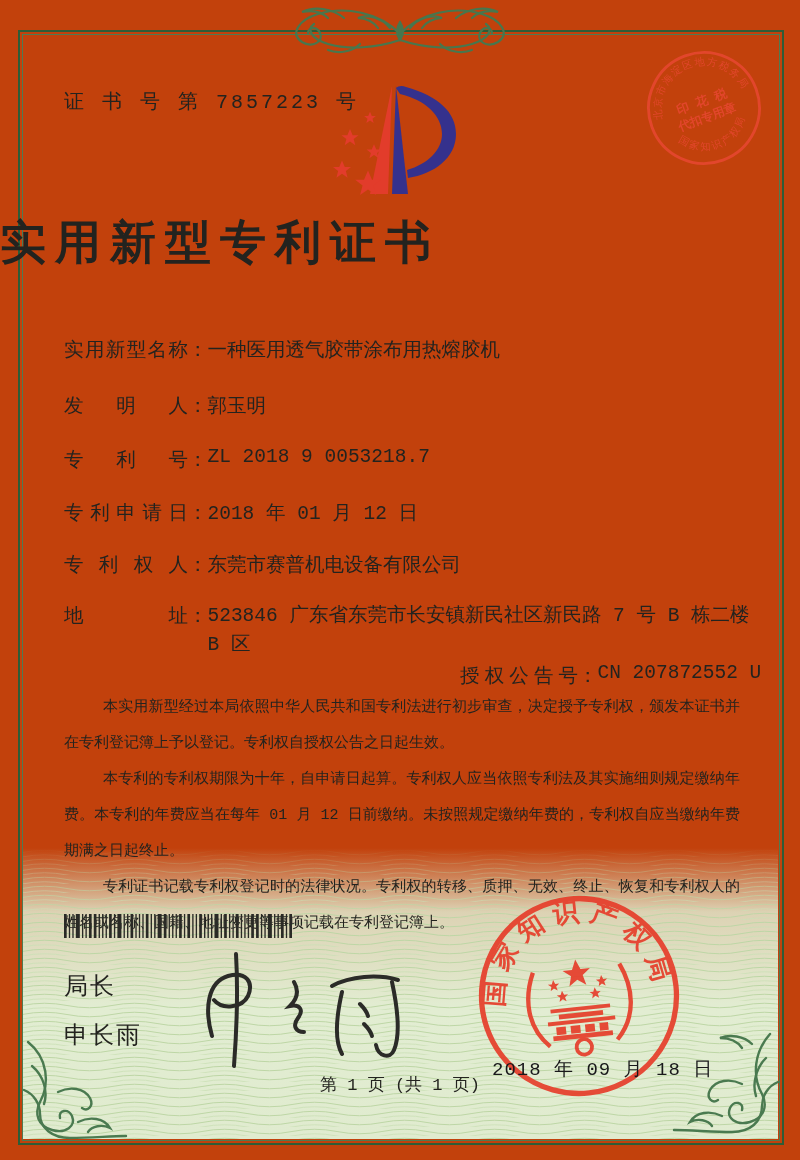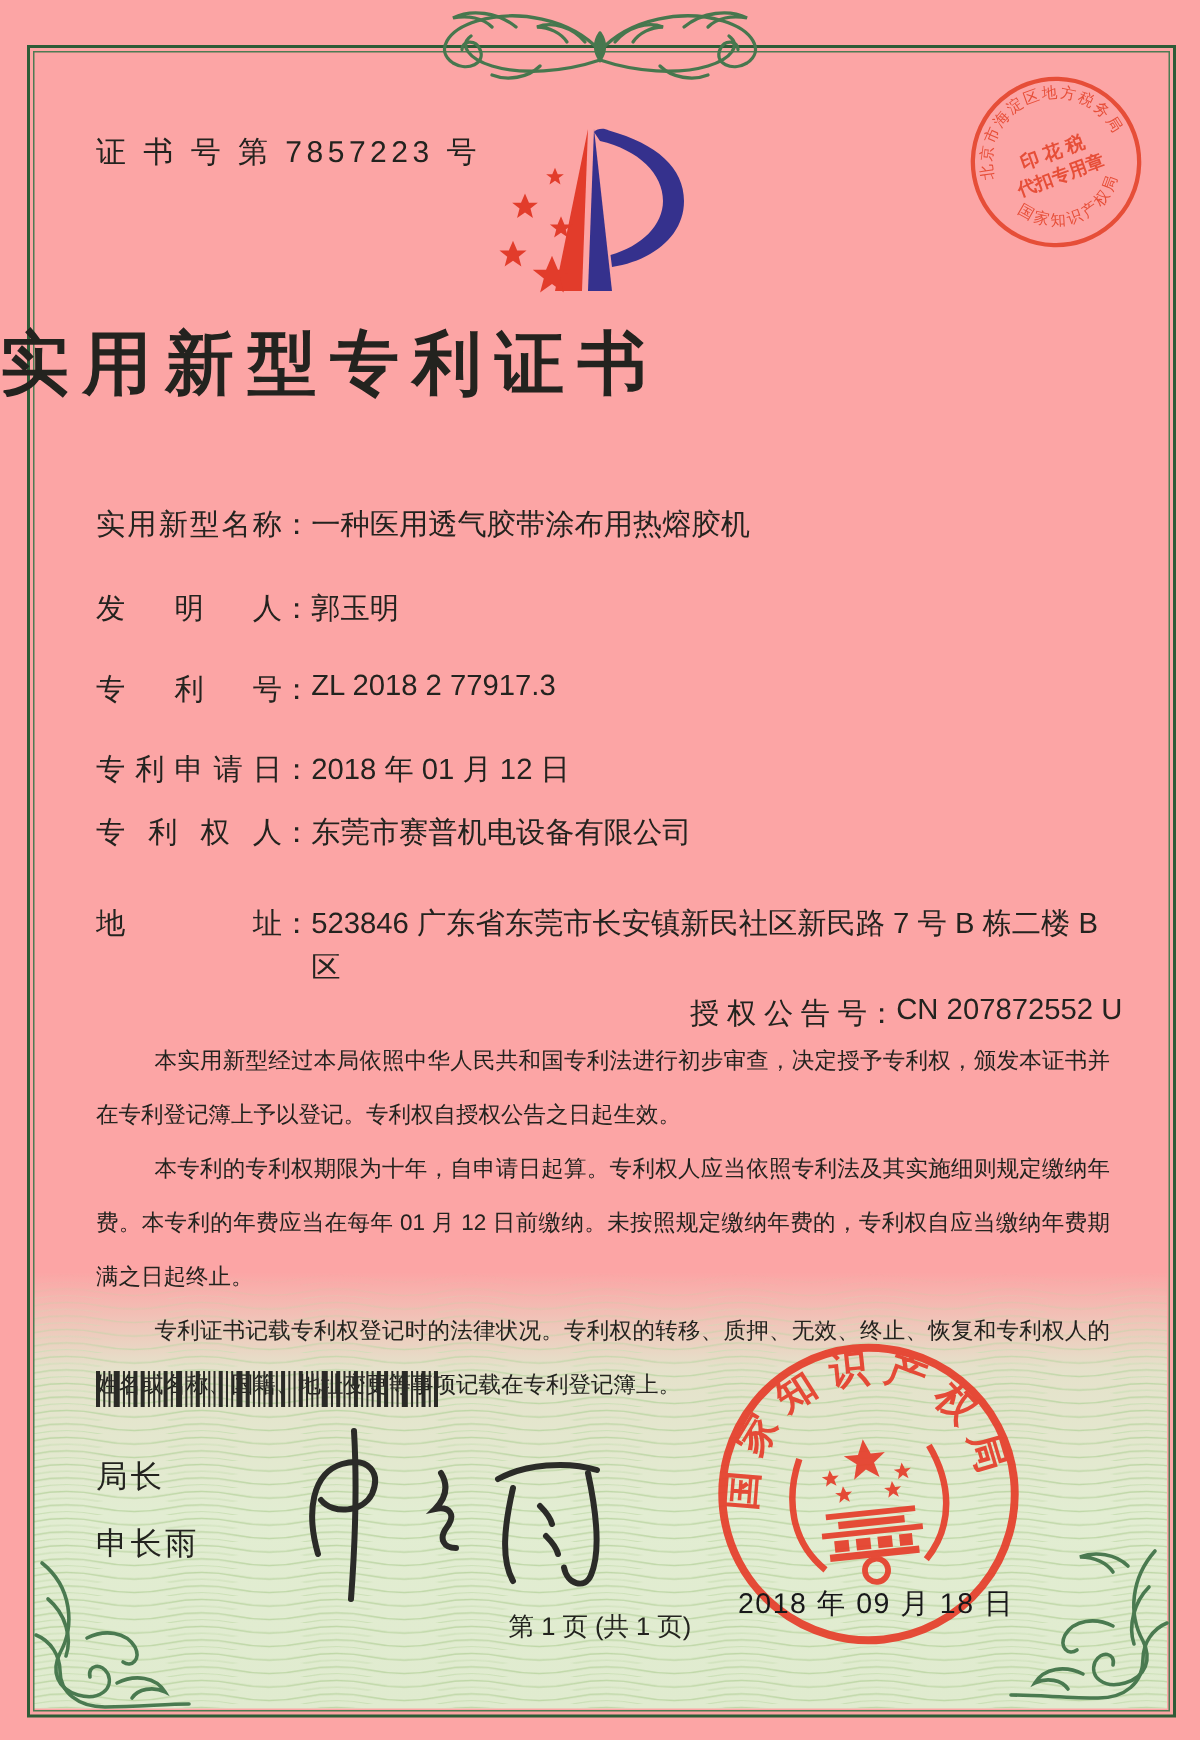--- a/index.html
+++ b/index.html
@@ -1,20 +1,20 @@
 <!DOCTYPE html>
 <html><head>
 <meta charset="utf-8">
 <style>
   html,body{margin:0;padding:0;}
   .page{
     position:relative;
     width:800px;height:1160px;
-    background:#fca5a5;
-    font-family:Liberation Sans, sans-serif;
+    background:#c2410c;
+    font-family:Liberation Mono, monospace;
     color:#23231f;
     overflow:hidden;
   }
   
   .frame-outer{
     position:absolute;left:18px;top:30px;width:762px;height:1111px;
     border:2.5px solid #2e5c37;z-index:2;pointer-events:none;
   }
   .frame-inner{position:absolute;inset:2px;border:1px solid #4d7b53;}
   
@@ -43,21 +43,21 @@
   .frow .val{vertical-align:top;}
   .frow .val-wrap{display:inline-block;width:546px;white-space:normal;line-height:29px;vertical-align:top;}
   .grant-right{position:absolute;left:396px;top:0;white-space:nowrap;}
   .grant-right .lbl{width:118px;}
   .body-text{
     position:absolute;left:64px;top:690px;width:676px;z-index:3;
     font-size:15px;line-height:36px;text-align:justify;
   }
   .body-text p{margin:0;text-indent:39px;}
   .barcode{position:absolute;left:64px;top:914px;width:228px;height:24px;z-index:3;}
-  .officer{position:absolute;left:64px;top:970px;z-index:3;font-size:21px;letter-spacing:2px;}
+  .officer{position:absolute;left:64px;top:970px;z-index:3;font-size:24px;letter-spacing:2px;}
   .officer .line{margin-bottom:17px;}
   .signature{position:absolute;left:182px;top:946px;width:238px;height:128px;z-index:3;}
   .cnipa-seal{position:absolute;left:468px;top:885px;width:222px;height:222px;z-index:4;transform:rotate(-6deg);opacity:.93;}
   .seal-date{position:absolute;left:492px;top:1056px;font-size:19px;letter-spacing:1px;z-index:5;color:#18181a;}
   .footer{position:absolute;left:0;top:1073px;width:100%;text-align:center;font-size:17px;z-index:3;}
   .ornament-top{position:absolute;left:240px;top:0px;width:320px;height:56px;z-index:3;}
   .ornament-bl{position:absolute;left:14px;top:1032px;width:120px;height:116px;z-index:3;}
   .ornament-br{position:absolute;left:666px;top:1028px;width:120px;height:120px;z-index:3;}
 </style>
 </head>
@@ -157,26 +157,26 @@
   <div class="main-title">实用新型专利证书</div>
 
   <div class="fields">
     <div class="frow" style="top:0px">
       <span class="lbl">实用新型名称</span><span>：</span><span class="val">一种医用透气胶带涂布用热熔胶机</span>
     </div>
     <div class="frow" style="top:56px">
       <span class="lbl">发明人</span><span>：</span><span class="val">郭玉明</span>
     </div>
     <div class="frow" style="top:110px">
-      <span class="lbl">专利号</span><span>：</span><span class="val">ZL 2018 2 77917.3</span>
+      <span class="lbl">专利号</span><span>：</span><span class="val">ZL 2018 9 0053218.7</span>
     </div>
     <div class="frow" style="top:163px">
       <span class="lbl">专利申请日</span><span>：</span><span class="val">2018 年 01 月 12 日</span>
     </div>
-    <div class="frow" style="top:205px">
+    <div class="frow" style="top:215px">
       <span class="lbl">专利权人</span><span>：</span><span class="val">东莞市赛普机电设备有限公司</span>
     </div>
     <div class="frow" style="top:266px">
       <span class="lbl">地址</span><span>：</span><span class="val val-wrap">523846 广东省东莞市长安镇新民社区新民路 7 号 B 栋二楼 B 区</span>
     </div>
     <div class="frow" style="top:326px">
       <span class="grant-right">
         <span class="lbl">授权公告号</span><span>：</span><span class="val">CN 207872552 U</span>
       </span>
     </div>

